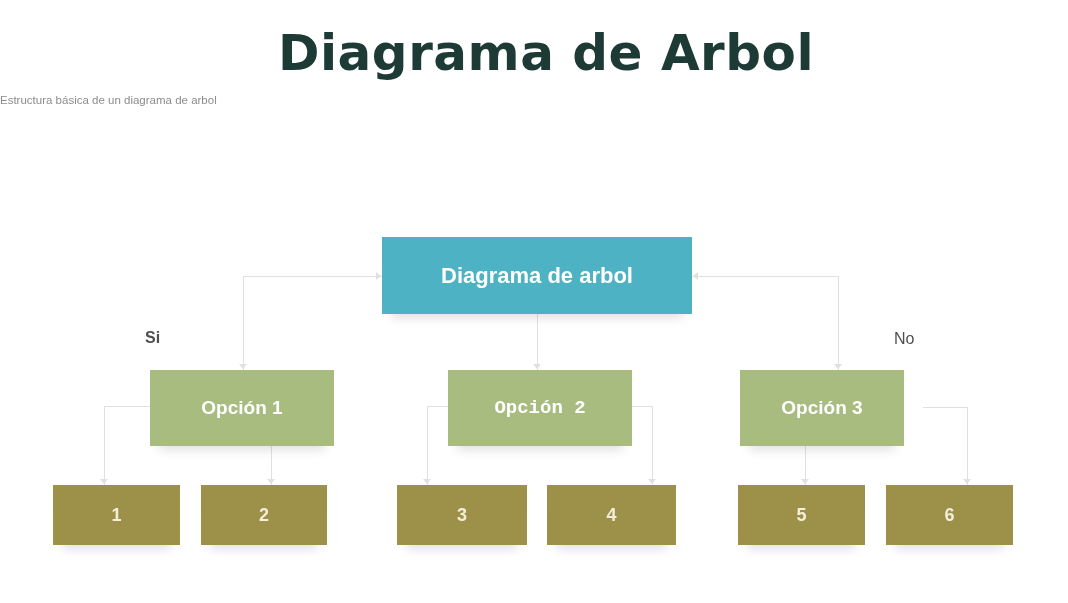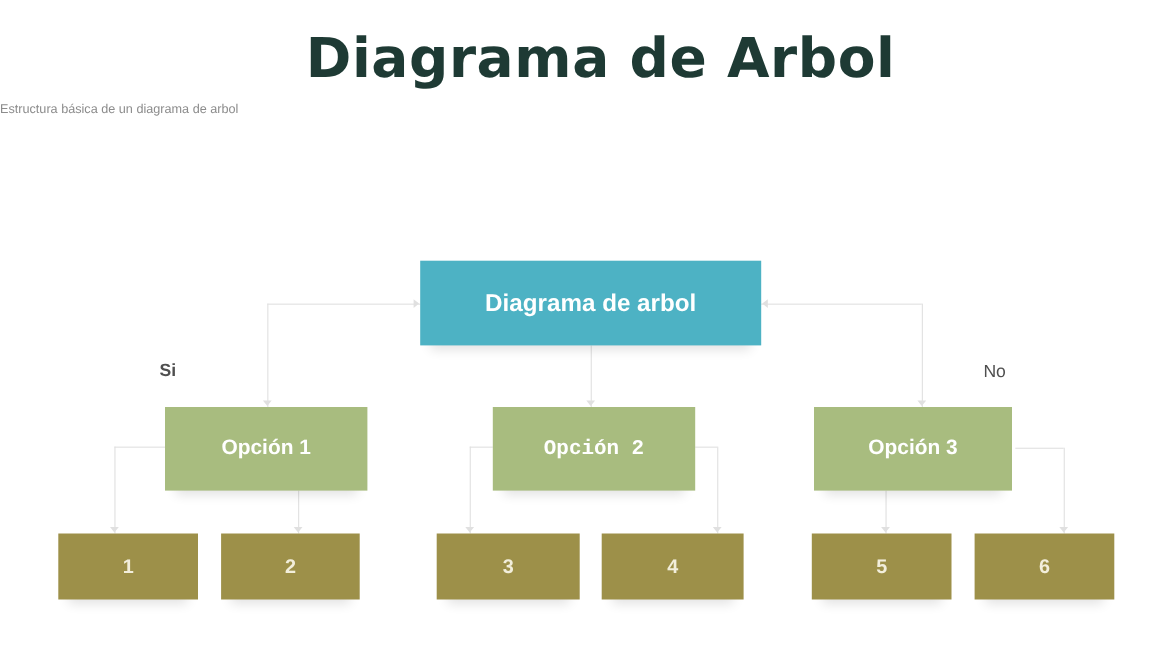--- a/index.html
+++ b/index.html
@@ -29,21 +29,21 @@
     box-shadow:0 13px 10px -9px rgba(0,0,0,0.12);
   }
   .node-root{
     left:382px; top:237px; width:310px; height:77px;
     background:var(--root-bg); font-size:22px; font-weight:700;
   }
   .node-option{
     top:370px; width:184px; height:76px;
     background:var(--option-bg); font-size:19px; font-weight:700;
   }
-  #op1{left:150px;} #op2{left:448px;font-family:Liberation Mono, monospace;} #op3{left:740px; width:180px;}
+  #op1{left:150px;} #op2{left:448px;font-family:Liberation Mono, monospace;} #op3{left:740px; width:164px;}
   .node-leaf{
     top:485px; height:60px;
     background:var(--leaf-bg); font-size:18px; font-weight:700;
     color:var(--leaf-text);
   }
   #n1{left:53px;  width:127px;}
   #n2{left:201px; width:126px;}
   #n3{left:397px; width:130px;}
   #n4{left:547px; width:129px;}
   #n5{left:738px; width:127px;}

